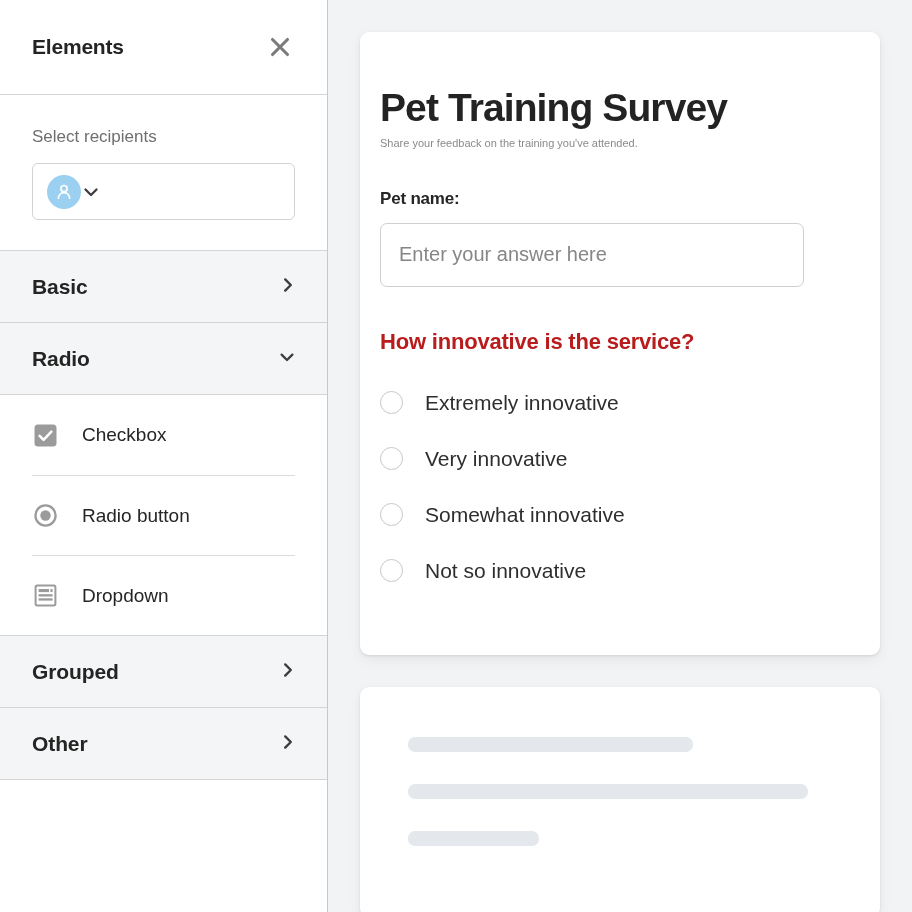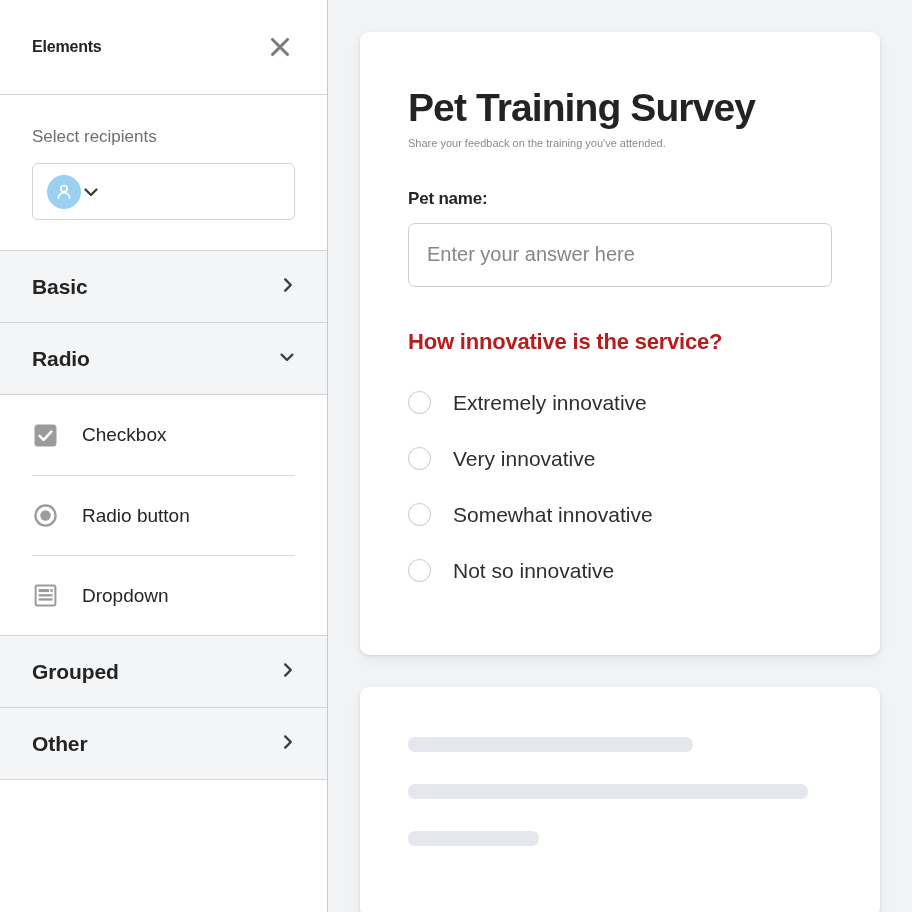--- a/index.html
+++ b/index.html
@@ -28,21 +28,21 @@
   .panel-header {
     height: 95px;
     flex: 0 0 95px;
     display: flex;
     align-items: center;
     justify-content: space-between;
     padding: 0 30px 0 32px;
     border-bottom: 1px solid #d4d4d4;
   }
   .panel-title {
-    font-size: 16px;
+    font-size: 21px;
     font-weight: bold;
     color: #252424;
     letter-spacing: -0.2px;
   }
   .close-btn {
     width: 34px; height: 34px;
     display: flex; align-items: center; justify-content: center;
     cursor: pointer;
   }
   .close-btn svg { display: block; }
@@ -132,21 +132,21 @@
     padding: 32px 32px 0 32px;
     overflow: hidden;
   }
   .card {
     background: #ffffff;
     border-radius: 9px;
     box-shadow: 0 1px 3px rgba(0,0,0,0.10), 0 5px 14px rgba(0,0,0,0.055);
     width: 520px;
   }
   .card-survey {
-    padding: 56px 48px 56px 48px;
+    padding: 56px 48px 56px 20px;
   }
   .survey-title {
     font-size: 39px;
     font-weight: bold;
     color: #232323;
     letter-spacing: -0.9px;
     line-height: 1.05;
   }
   .survey-subtitle {
     font-size: 11px;

